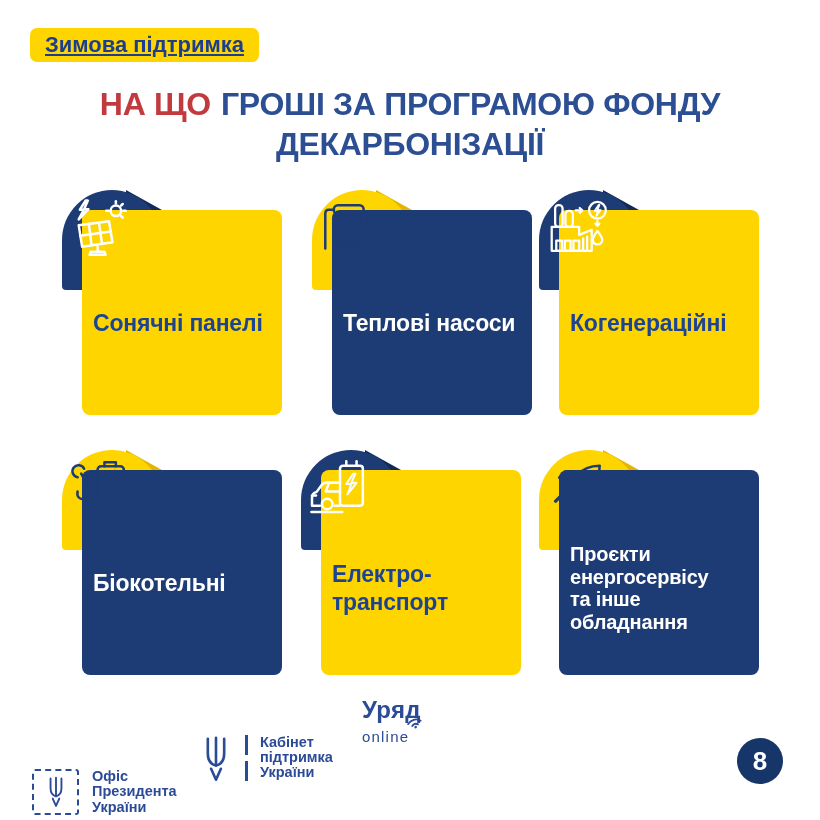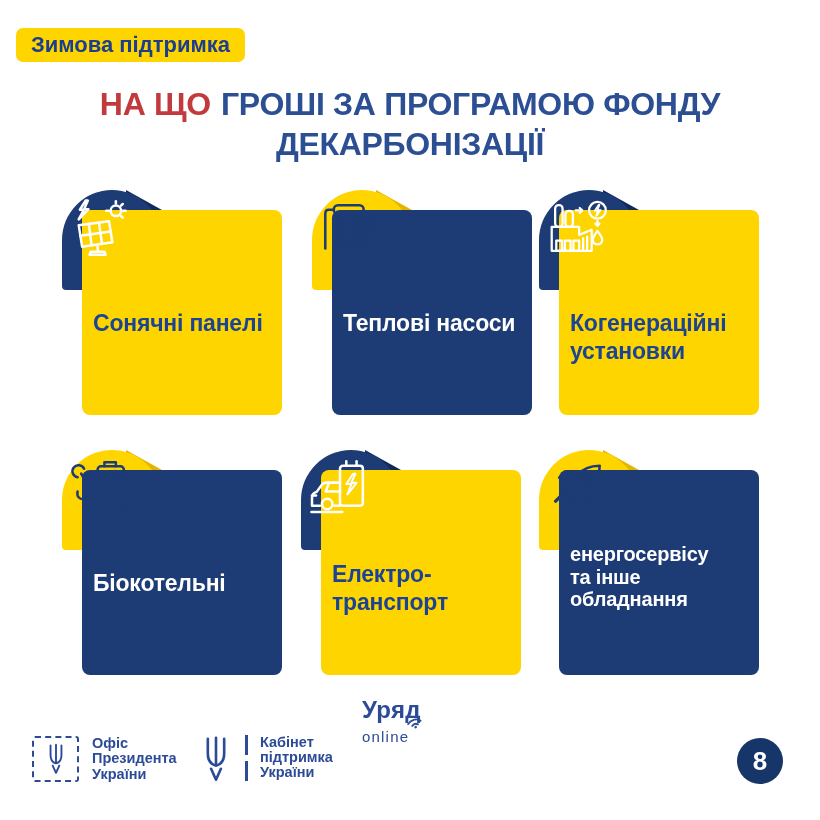--- a/index.html
+++ b/index.html
@@ -1,22 +1,22 @@
 <!DOCTYPE html>
 <html style="--background: #FFFFFF; --yellow: #FFD500; --yellow-fold: #E5B400; --navy: #1D3B75; --navy-fold: #12295A; --badge-text: #1B3E8F; --title-blue: #2C4F93; --title-red: #C03A3E; --card-text-blue: #1C4492; --footer-blue: #2C4B97; --page-circle: #163568;"><head>
 <meta charset="utf-8">
 <style>
   html,body{margin:0;padding:0;background:#fff;}
   .canvas{position:relative;width:820px;height:820px;background:var(--background,#fff);
     font-family:"Liberation Sans",sans-serif;overflow:hidden;}
 
   
-  .top-badge{position:absolute;left:16px;top:28px;background:var(--yellow,#FFD500);
+  .top-badge{position:absolute;left:30px;top:28px;background:var(--yellow,#FFD500);
     color:var(--badge-text,#1B3E8F);border-radius:7px;padding:4px 15px;
-    font-size:22px;font-weight:700;}
+    font-size:22px;font-weight:700;text-decoration:underline;}
   .title{position:absolute;top:84px;left:0;width:820px;text-align:center;
     font-size:32px;font-weight:700;color:var(--title-blue,#2C4F93);
     line-height:40px;letter-spacing:-0.3px;}
   .title .red{color:var(--title-red,#C03A3E);margin-right:10px;}
 
   
   .card-wrap{position:absolute;width:221px;height:226px;}
   .badge{position:absolute;left:0;top:0;width:100px;height:100px;
     border-radius:50px 50px 50px 4px;z-index:1;}
   .badge.b-navy{background:var(--navy,#1D3B75);}
@@ -31,21 +31,21 @@
   .card-body{position:absolute;left:20px;top:20px;width:200px;height:205px;
     border-radius:8px;z-index:2;box-sizing:border-box;padding:99px 8px 0 11px;}
   .card-body.c-yellow{background:var(--yellow,#FFD500);color:var(--card-text-blue,#1C4492);}
   .card-body.c-navy{background:var(--navy,#1D3B75);color:#fff;}
   .card-text{font-size:23px;font-weight:600;line-height:28px;letter-spacing:-0.2px;}
   .card-body.pt90{padding-top:90px;}
   .card-body.pt73{padding-top:73px;}
   .card-body.small .card-text{font-size:20px;line-height:22.5px;}
 
   
-  .footer-op{position:absolute;left:32px;top:736px;display:flex;gap:13px;align-items:center;}
+  .footer-op{position:absolute;left:32px;top:769px;display:flex;gap:13px;align-items:center;}
   .op-frame{width:47px;height:46px;border:2px dashed var(--footer-blue,#2C4B97);
     border-radius:3px;display:flex;align-items:center;justify-content:center;box-sizing:border-box;}
   .footer-text{font-size:14.5px;font-weight:700;color:var(--footer-blue,#2C4B97);line-height:15.2px;}
   .footer-cab{position:absolute;left:199px;top:735px;display:flex;gap:12px;}
   .cab-divider{width:3px;height:46px;
     background:linear-gradient(to bottom,var(--footer-blue,#2C4B97) 0 44%,transparent 44% 56%,var(--footer-blue,#2C4B97) 56% 100%);}
   .footer-uryad{position:absolute;left:362px;top:696px;width:58px;}
   .uryad-title{font-size:24px;font-weight:700;color:var(--footer-blue,#2C4B97);letter-spacing:0.3px;}
   .uryad-sub{font-size:15px;font-weight:400;color:var(--footer-blue,#2C4B97);
     letter-spacing:1.2px;margin-top:4px;}
@@ -142,21 +142,20 @@
         <circle cx="45" cy="12.5" r="7.3"></circle>
         <path d="M46 7.8 L42.5 13 H45.4 L44 17.5 L47.8 12.3 H45 L46.8 7.8 Z" stroke-width="1.5"></path>
         <path d="M45 22 V25.6"></path>
           <path d="M43.3 24.2 L45 26 L46.7 24.2"></path>
         <path d="M45 30.5 C42.5 34 41 36 41 38.3 A4.1 4.1 0 0 0 49.2 38.3 C49.2 36 47.6 34 45 30.5 Z"></path>
       </g>
     </svg>
     <div class="card-body c-yellow">
       <div class="card-text">
         <div>Когенераційні</div>
-        <div>установки</div>
       </div>
     </div>
   </div>
 
   <div class="card-wrap" style="left:301px;top:450px">
     <div class="fold f-navy"></div>
     <div class="badge b-navy"></div>
     <svg class="icon on-navy" viewBox="0 0 56 56">
       <g fill="none" stroke="currentColor" stroke-width="2.2" stroke-linecap="round" stroke-linejoin="round">
         <rect x="28" y="8.5" width="20" height="35" rx="2.5"></rect>
@@ -213,20 +212,21 @@
         <circle cx="34.5" cy="21" r="5"></circle>
         <path d="M25 15.5 L17 13.5 L11.5 19 L19.3 21.5"></path>
         <path d="M40 31 L42 39 L36.5 44.5 L34 36.7"></path>
         <path d="M19 28.5 L8 39.5"></path>
         <path d="M26.5 36.5 L15.5 47.5"></path>
         <path d="M13 35.5 L8.5 40"></path>
       </g>
     </svg>
     <div class="card-body c-navy pt73 small">
       <div class="card-text">
+        <div>Проєкти</div>
         <div>енергосервісу</div>
         <div>та інше</div>
         <div>обладнання</div>
       </div>
     </div>
   </div>
 
   <div class="footer-op">
     <div class="op-frame">
       <svg width="22" height="32" viewBox="0 0 30 44">

